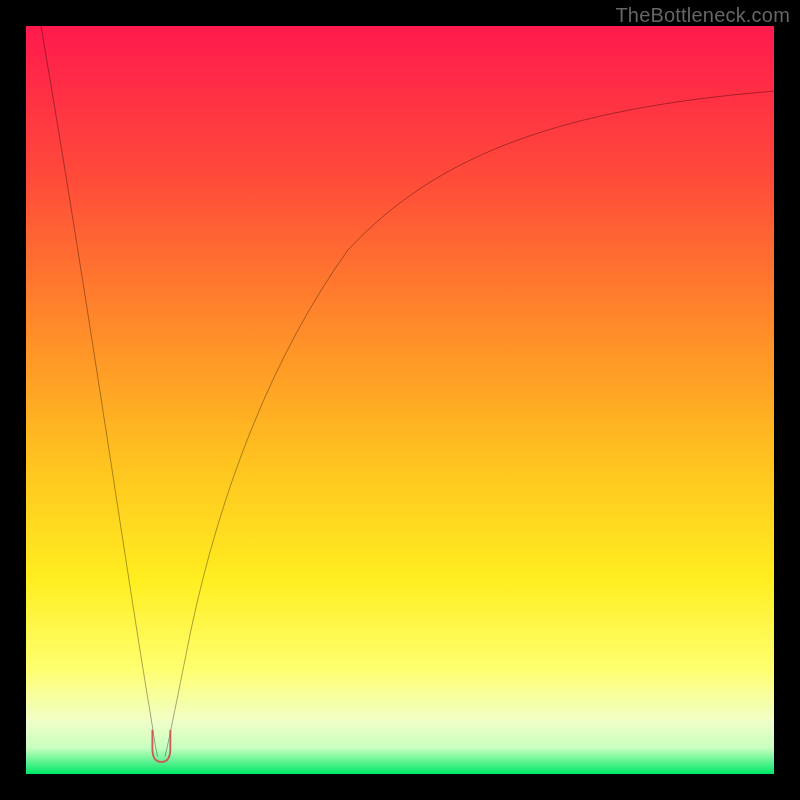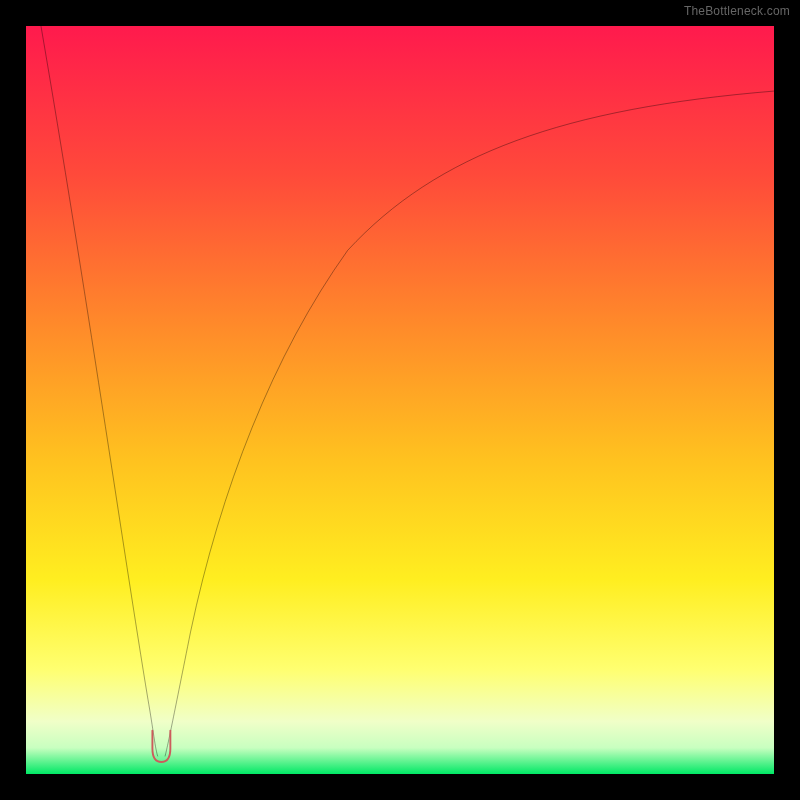--- a/index.html
+++ b/index.html
@@ -22,21 +22,21 @@
     left: 26px;
     top: 26px;
     width: 748px;
     height: 748px;
   }
   .watermark {
     position: absolute;
     top: 4px;
     right: 10px;
     color: #666;
-    font-size: 12px;
+    font-size: 20px;
     letter-spacing: 0.2px;
     font-family: Arial, Helvetica, sans-serif;
   }
 </style>
 </head>
 <body>
 
 <div class="frame">
 
   <svg class="plot" viewBox="0 0 100 100" preserveAspectRatio="none">

